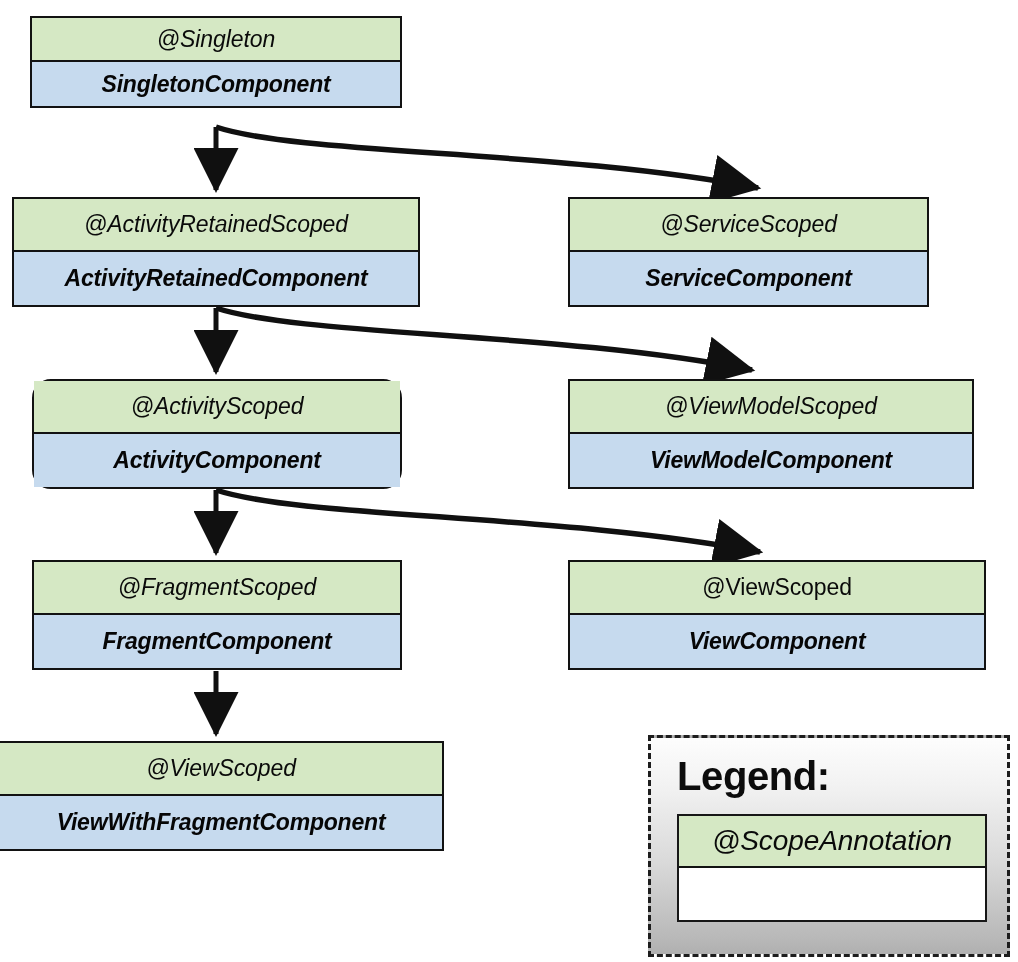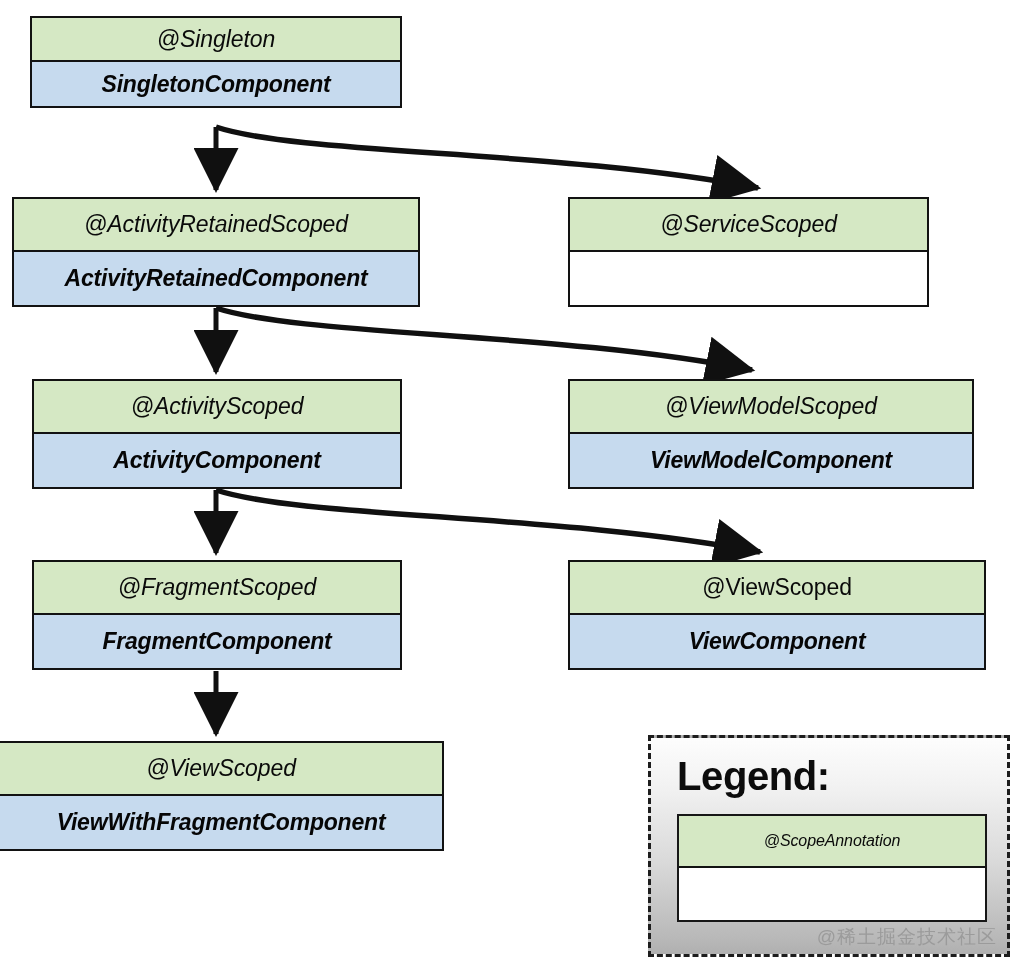--- a/index.html
+++ b/index.html
@@ -82,21 +82,21 @@
   #legend-node {
     position: absolute;
     left: 26px;
     top: 76px;
     width: 310px;
     height: 108px;
     box-sizing: border-box;
     border: 2.5px solid #171717;
   }
   #legend-node .scope,
-  #legend-node .cname { font-size: 16px; }
+  #legend-node .cname { font-size: 28px; }
   #watermark {
     position: absolute;
     right: 10px;
     bottom: 4px;
     font-size: 19px;
     color: #9b9b9b;
     letter-spacing: 1px;
     white-space: nowrap;
   }
 </style>
@@ -132,23 +132,24 @@
     <div class="cname">SingletonComponent</div>
   </div>
 
   <div class="node" style="left:12px; top:197px; width:408px; height:110px;">
     <div class="scope">@ActivityRetainedScoped</div>
     <div class="cname">ActivityRetainedComponent</div>
   </div>
 
   <div class="node" style="left:568px; top:197px; width:361px; height:110px;">
     <div class="scope">@ServiceScoped</div>
+    <div class="cname">ServiceComponent</div>
   </div>
 
-  <div class="node" style="left:32px; top:379px; width:370px; height:110px;">
+  <div class="node" style="left:32px; top:379px; width:370px; height:110px;border-radius:19px;">
     <div class="scope">@ActivityScoped</div>
     <div class="cname">ActivityComponent</div>
   </div>
 
   <div class="node" style="left:568px; top:379px; width:406px; height:110px;">
     <div class="scope">@ViewModelScoped</div>
     <div class="cname">ViewModelComponent</div>
   </div>
 
   <div class="node" style="left:32px; top:560px; width:370px; height:110px;">
@@ -164,16 +165,15 @@
   <div class="node" style="left:-2px; top:741px; width:446px; height:110px;">
     <div class="scope">@ViewScoped</div>
     <div class="cname">ViewWithFragmentComponent</div>
   </div>
 
   <div id="legend">
     <div id="legend-title">Legend:</div>
     <div id="legend-node" class="node" style="position:absolute;">
       <div class="scope">@ScopeAnnotation</div>
     </div>
-    <div id="watermark">@稀土掘金技术社区</div>
   </div>
 
 </div>
 
 </body></html>

